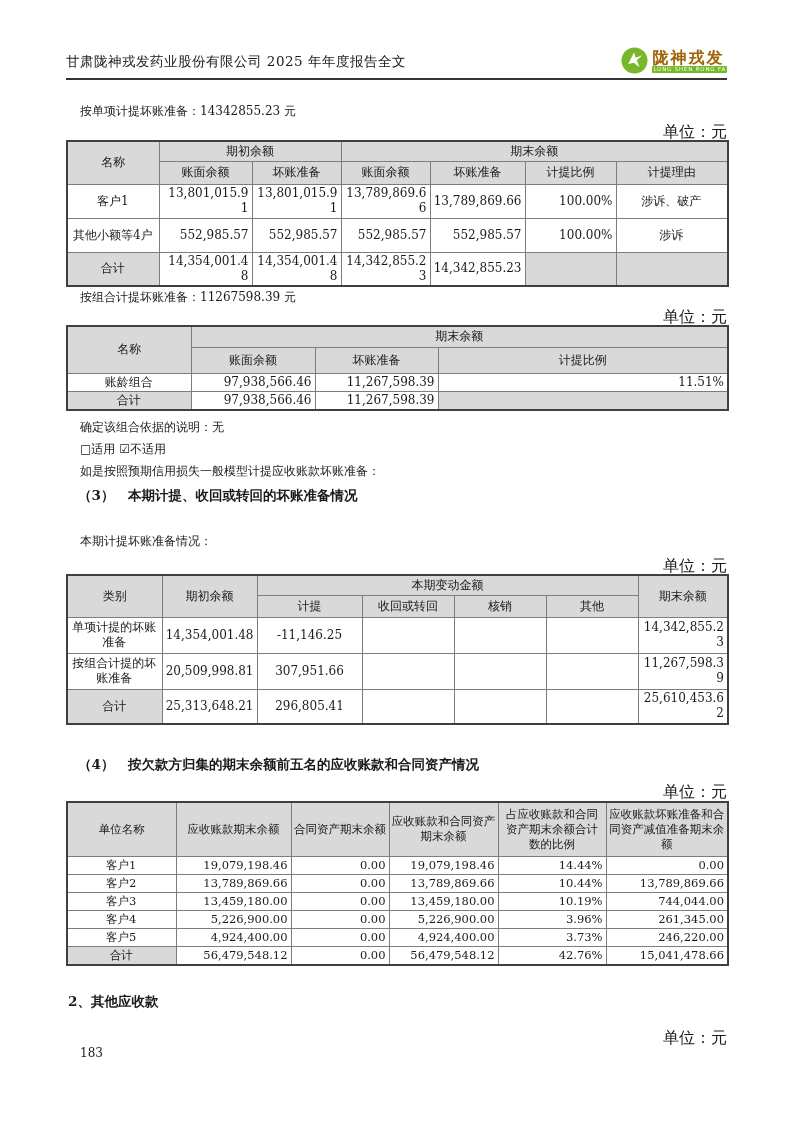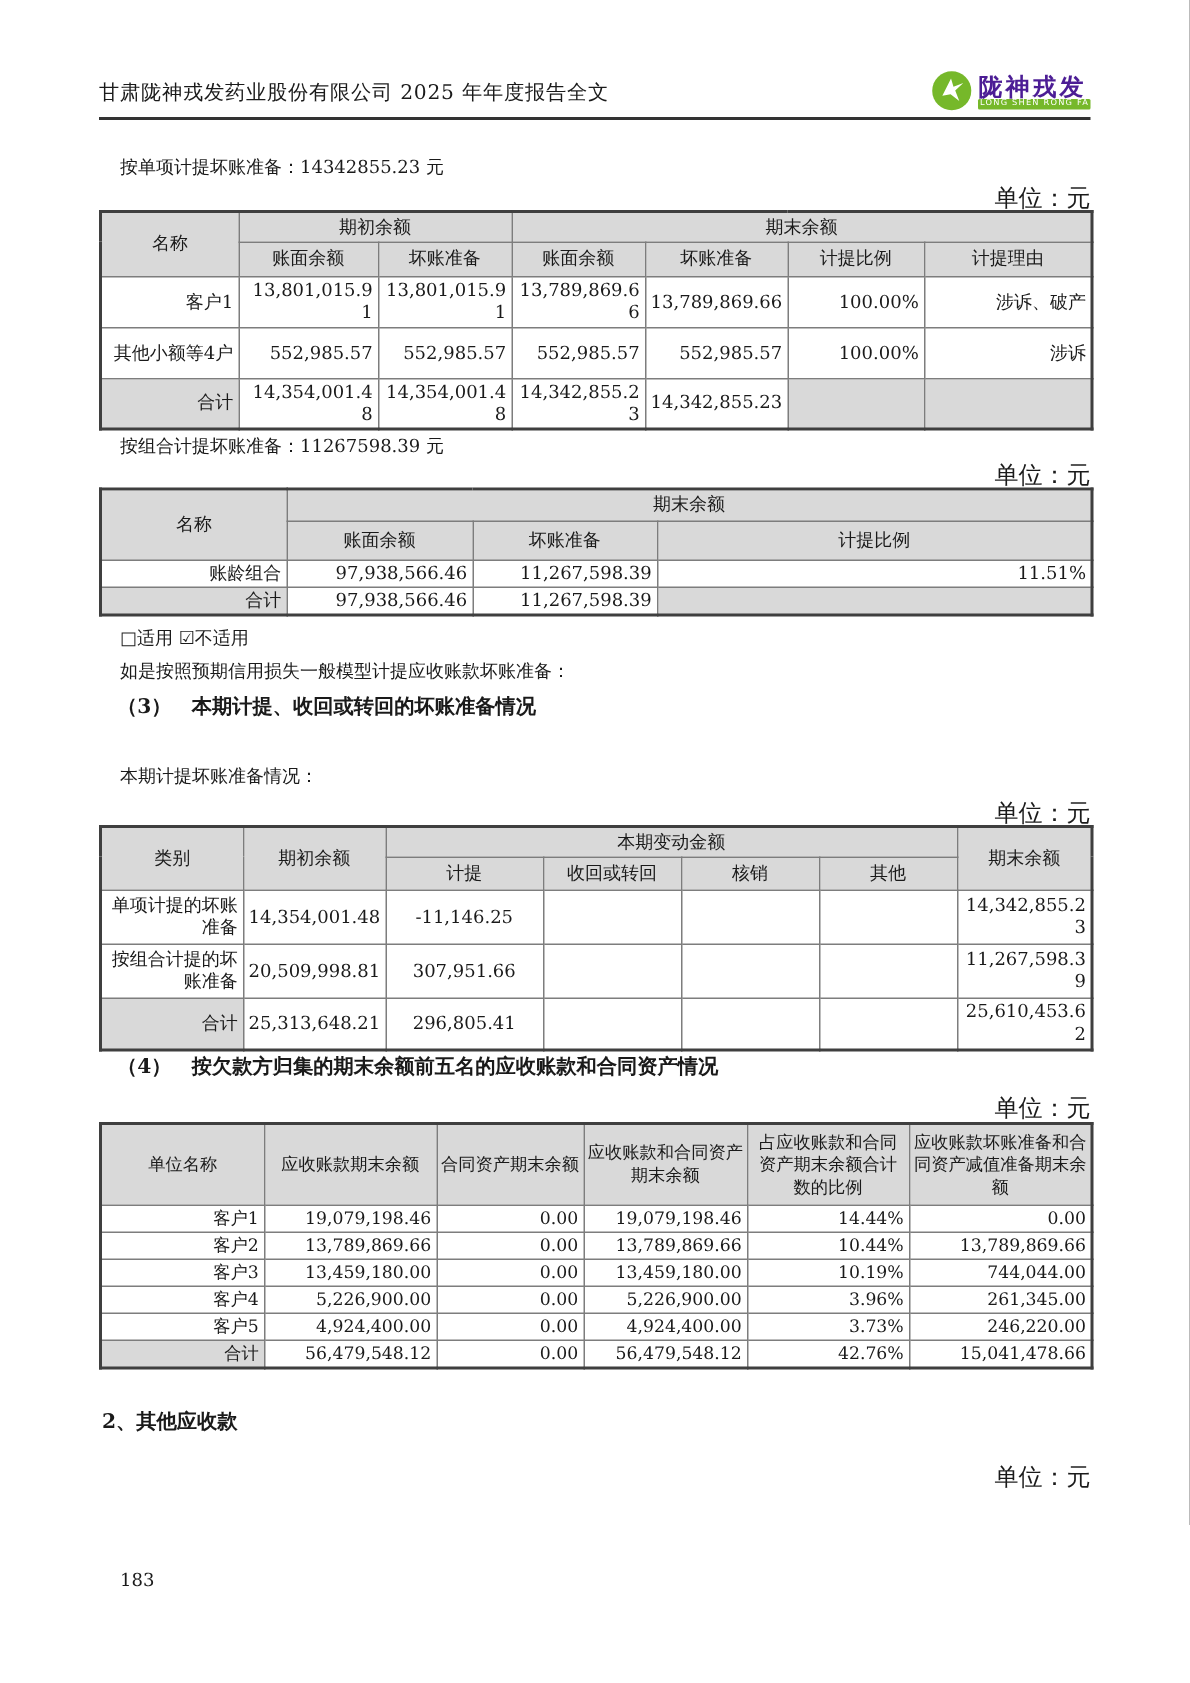--- a/index.html
+++ b/index.html
@@ -33,21 +33,21 @@
     right: 0; bottom: 4px;
     display: flex;
     align-items: center;
     gap: 4px;
   }
   .logo-bird { width: 27px; height: 27px; display: block; }
   .logo-text { display: flex; flex-direction: column; align-items: stretch; }
   .logo-cn {
     font-size: 16px;
     font-weight: bold;
-    color: #4c1d95;
+    color: #a16207;
     letter-spacing: 2px;
     line-height: 17px;
     font-family: "DejaVu Sans", sans-serif;
     white-space: nowrap;
   }
   .logo-en {
     background: #76b82a;
     color: #ffffff;
     font-family: "DejaVu Sans", sans-serif;
     font-size: 5.5px;
@@ -84,21 +84,21 @@
   .mt-intro   { margin-top: 24px; }
   .mt-unit1   { margin-top: 5px;  margin-bottom: 1px; }
   .mt-group   { margin-top: 3px; }
   .mt-unit2   { margin-top: 4px;  margin-bottom: 1px; }
   .mt-basis   { margin-top: 9px; }
   .mt-ecl     { margin-top: 7px; }
   .mt-apply   { margin-top: 7px; }
   .mt-h3      { margin-top: 8px; }
   .mt-prov    { margin-top: 30px; }
   .mt-unit3   { margin-top: 9px;  margin-bottom: 1px; }
-  .mt-h4      { margin-top: 2px; }
+  .mt-h4      { margin-top: 31px; }
   .mt-unit4   { margin-top: 11px; margin-bottom: 2px; }
   .mt-other   { margin-top: 27px; }
   .mt-unit5   { margin-top: 20px; }
   
   table {
     width: 661px;
     table-layout: fixed;
     border-collapse: collapse;
     border: 2px solid #3f3f3f;
     font-size: 12px;
@@ -109,21 +109,21 @@
     line-height: 15px;
     overflow: hidden;
   }
   th {
     background: #d9d9d9;
     font-weight: normal;
     text-align: center;
     padding: 1px 2px;
   }
   td { padding: 1px 3px; background: #ffffff; }
-  td.lbl  { text-align: right; padding-left: 2px; }
+  td.lbl  { text-align: center; padding-left: 2px; }
   td.num  { text-align: right; word-break: break-all; }
   td.cnum { text-align: center; }
   td.gray { background: #d9d9d9; }
   .t4 { font-size: 11.5px; }
   .t4 td.num { word-break: normal; }
 </style>
 </head>
 <body>
 
 <div class="page">
@@ -227,20 +227,21 @@
     </tr>
     <tr style="height:18px">
       <td class="lbl gray">合计</td>
       <td class="num">97,938,566.46</td>
       <td class="num">11,267,598.39</td>
       <td class="num gray"></td>
     </tr>
   </tbody>
     </table>
 
+  <div class="para mt-basis">确定该组合依据的说明：无</div>
   <div class="para mt-apply">□适用 ☑不适用</div>
   <div class="para mt-ecl">如是按照预期信用损失一般模型计提应收账款坏账准备：</div>
 
   <div class="subheading mt-h3">（3）　本期计提、收回或转回的坏账准备情况</div>
   <div class="para mt-prov">本期计提坏账准备情况：</div>
   <div class="unit-line mt-unit3">单位：元</div>
 
   <table>
     <colgroup>
       <col style="width:95px">

